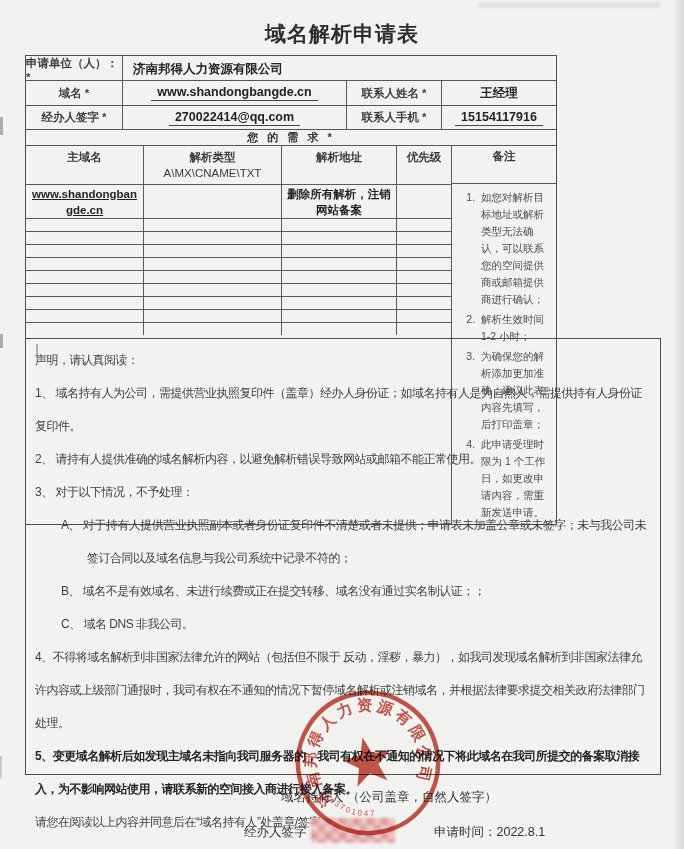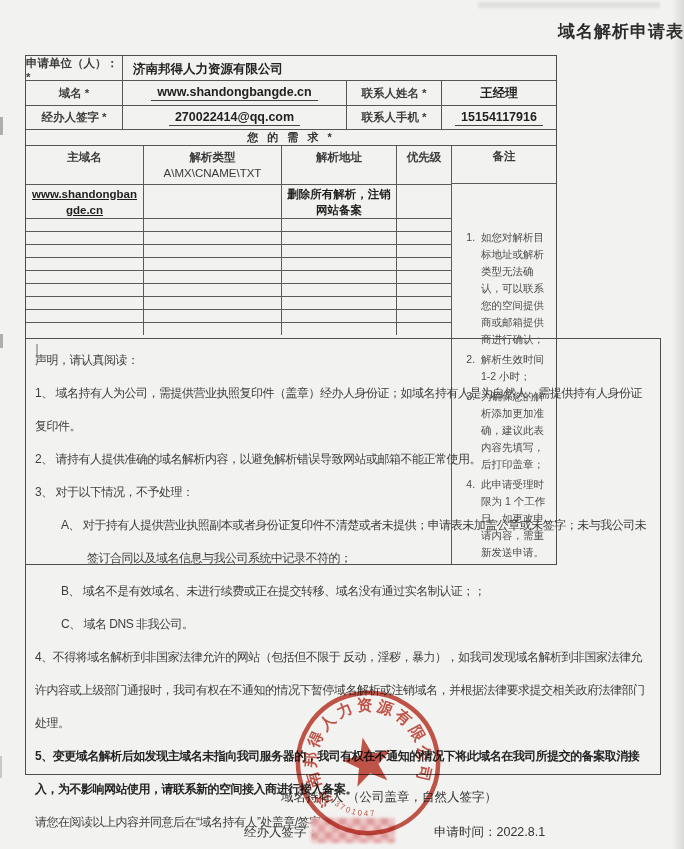--- a/index.html
+++ b/index.html
@@ -6,22 +6,22 @@
   body{width:684px;height:849px;overflow:hidden;
        font-family:"Liberation Sans","DejaVu Sans",sans-serif;}
   .paper{position:relative;width:684px;height:849px;
          background:#f2f2f0;color:#3a3a3a;}
   
   .artifact{position:absolute;background:rgba(90,90,90,.45);}
   .artifact.smudge{background:rgba(120,120,120,.14);filter:blur(1px);}
   .edge-shade{position:absolute;right:0;top:0;width:12px;height:100%;
               background:linear-gradient(to right,rgba(0,0,0,0),rgba(0,0,0,.10));}
   
-  .title{position:absolute;top:20px;left:0;width:100%;text-align:right;
-         font-size:17px;font-weight:bold;color:#2d2d2d;letter-spacing:1px;}
+  .title{position:absolute;top:20px;left:0;width:100%;text-align:center;
+         font-size:21px;font-weight:bold;color:#2d2d2d;letter-spacing:1px;}
   
   .form-box{position:absolute;left:25px;top:55px;width:532px;
             border:1.5px solid #4e4e4e;box-sizing:border-box;background:transparent;}
   .irow{display:grid;align-items:center;box-sizing:border-box;}
   .irow + .irow{border-top:1px solid #565656;}
   .irow-1{grid-template-columns:96px 1fr;height:24px;}
   .irow-2{grid-template-columns:96px 224px 95px 1fr;height:25px;}
   .irow-3{grid-template-columns:96px 224px 95px 1fr;height:24px;}
   .icell{height:100%;display:flex;align-items:center;justify-content:center;
          box-sizing:border-box;font-size:11.5px;font-weight:600;color:#3c3c3c;}
@@ -45,21 +45,21 @@
   .drow.data{height:34px;}
   .drow.data .dcell{justify-content:center;}
   .drow.empty{height:13px;}
   .filled{font-weight:bold;color:#1e1e1e;line-height:16px;word-break:break-all;
           padding:0 4px;}
   .remark-col{flex:1;border-left:1px solid #5a5a5a;box-sizing:border-box;display:flex;
               flex-direction:column;}
   .remark-head{height:38px;border-bottom:1px solid #5a5a5a;box-sizing:border-box;
                display:flex;justify-content:center;padding-top:3px;font-size:11.5px;
                font-weight:bold;color:#3a3a3a;}
-  .remark-body{flex:1;margin-top:40px;}
+  .remark-body{flex:1;}
   .remark-body ol{margin:5px 0 0 0;padding:0 8px 0 26px;}
   .remark-body li{font-size:10.5px;line-height:17px;color:#4c4c4c;margin-bottom:3px;
                   padding-left:3px;text-align:left;}
   
   .decl-box{position:absolute;left:25px;top:338px;width:636px;height:437px;
             border:1.5px solid #4e4e4e;box-sizing:border-box;padding:5px 10px 0 9px;}
   .decl-line{margin:0;font-size:12px;letter-spacing:-0.5px;line-height:33px;
              color:#3e3e3e;text-align:left;}
   .decl-line.sub{padding-left:52px;text-indent:-26px;}
   .decl-line.bold{font-weight:bold;color:#242424;}

